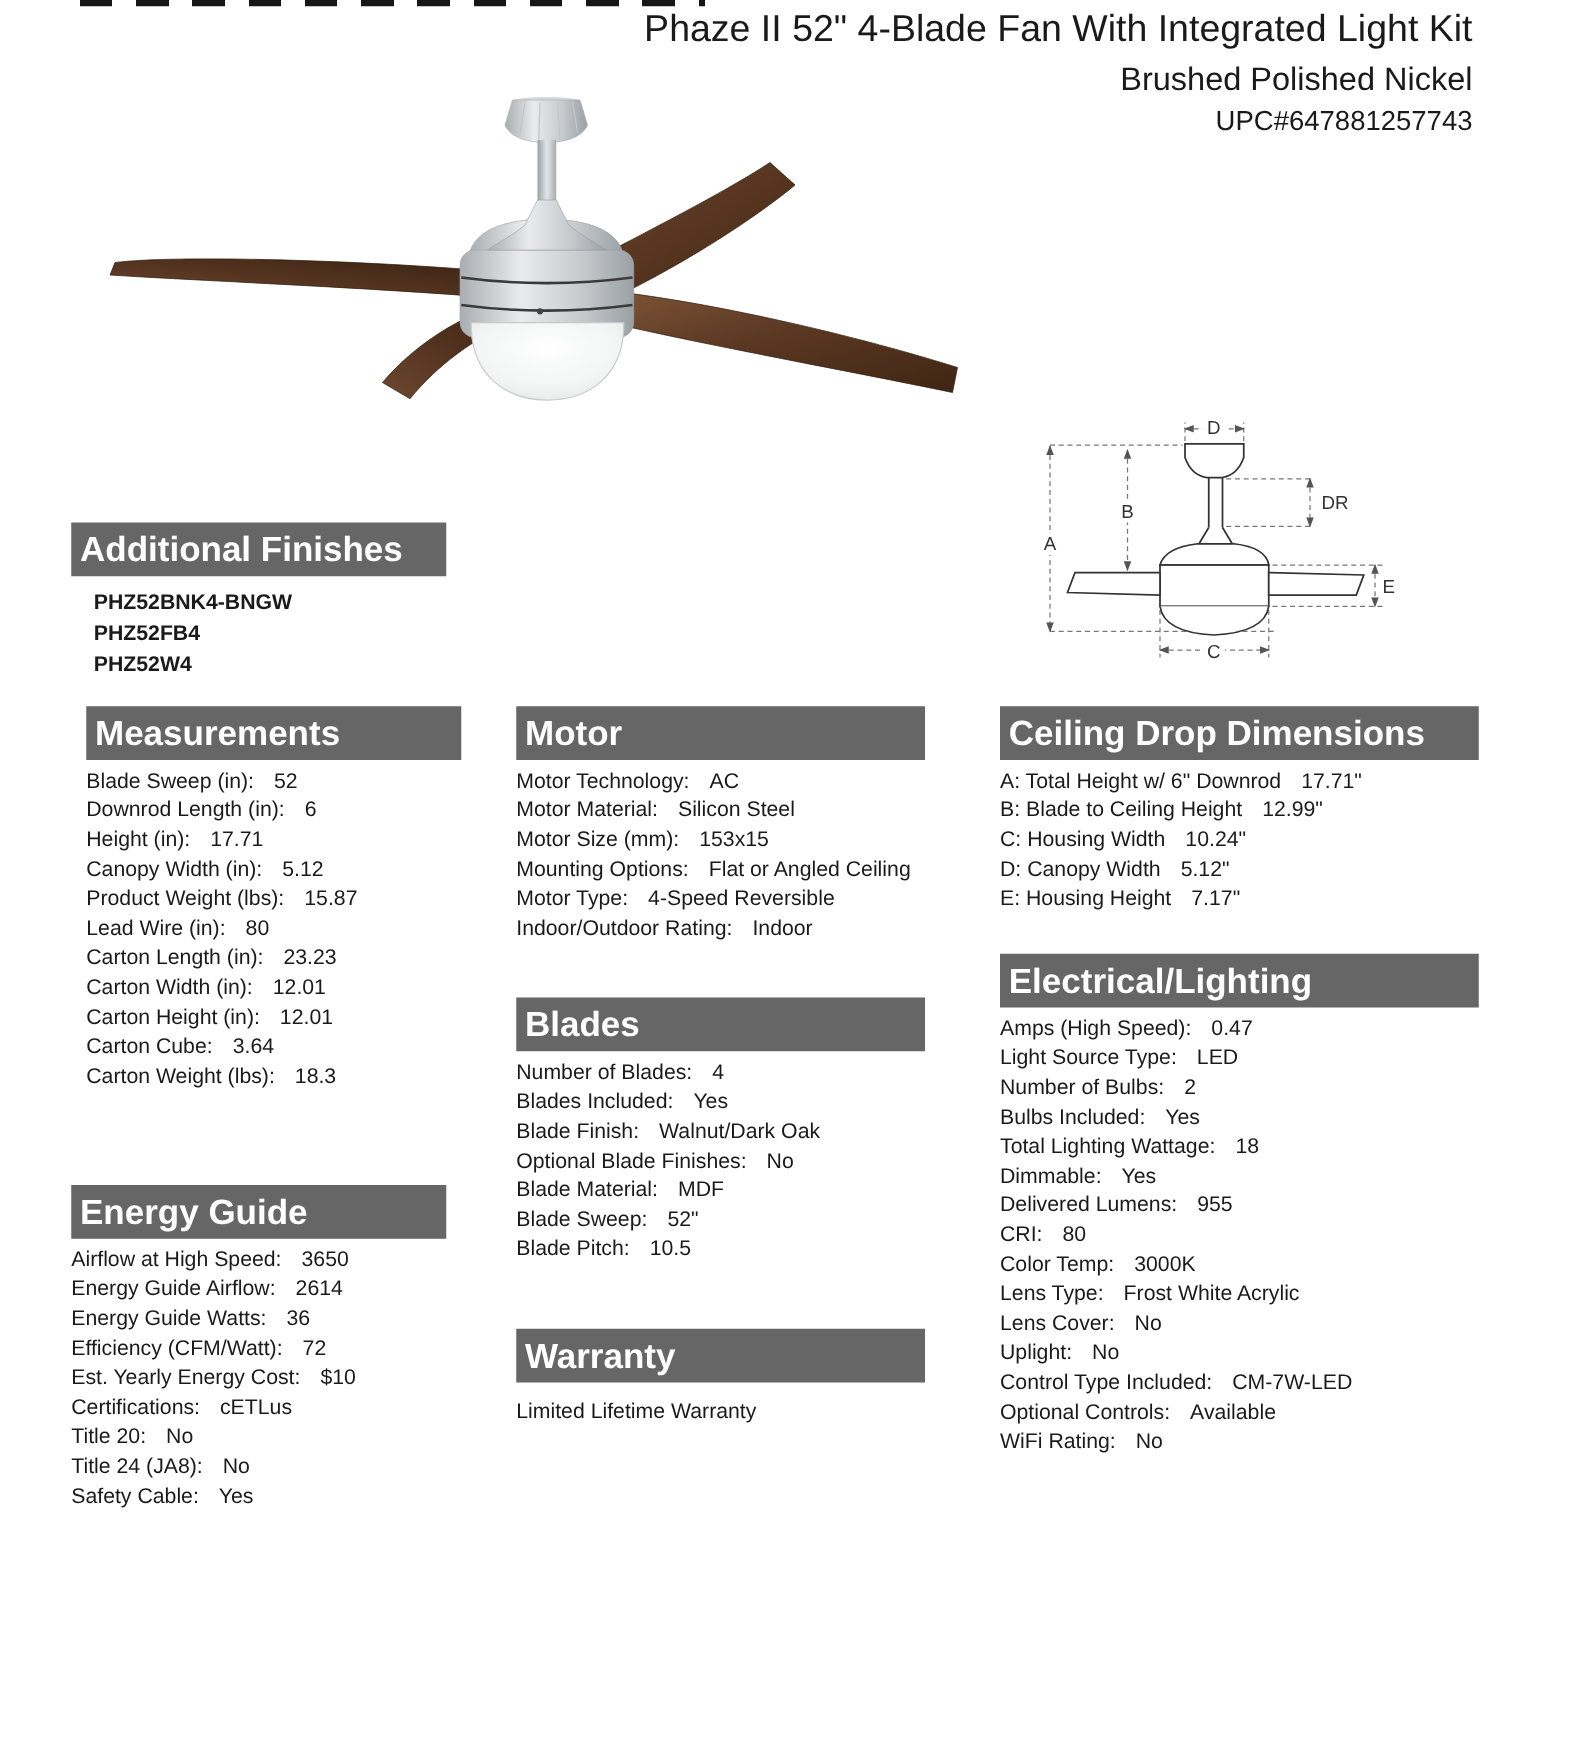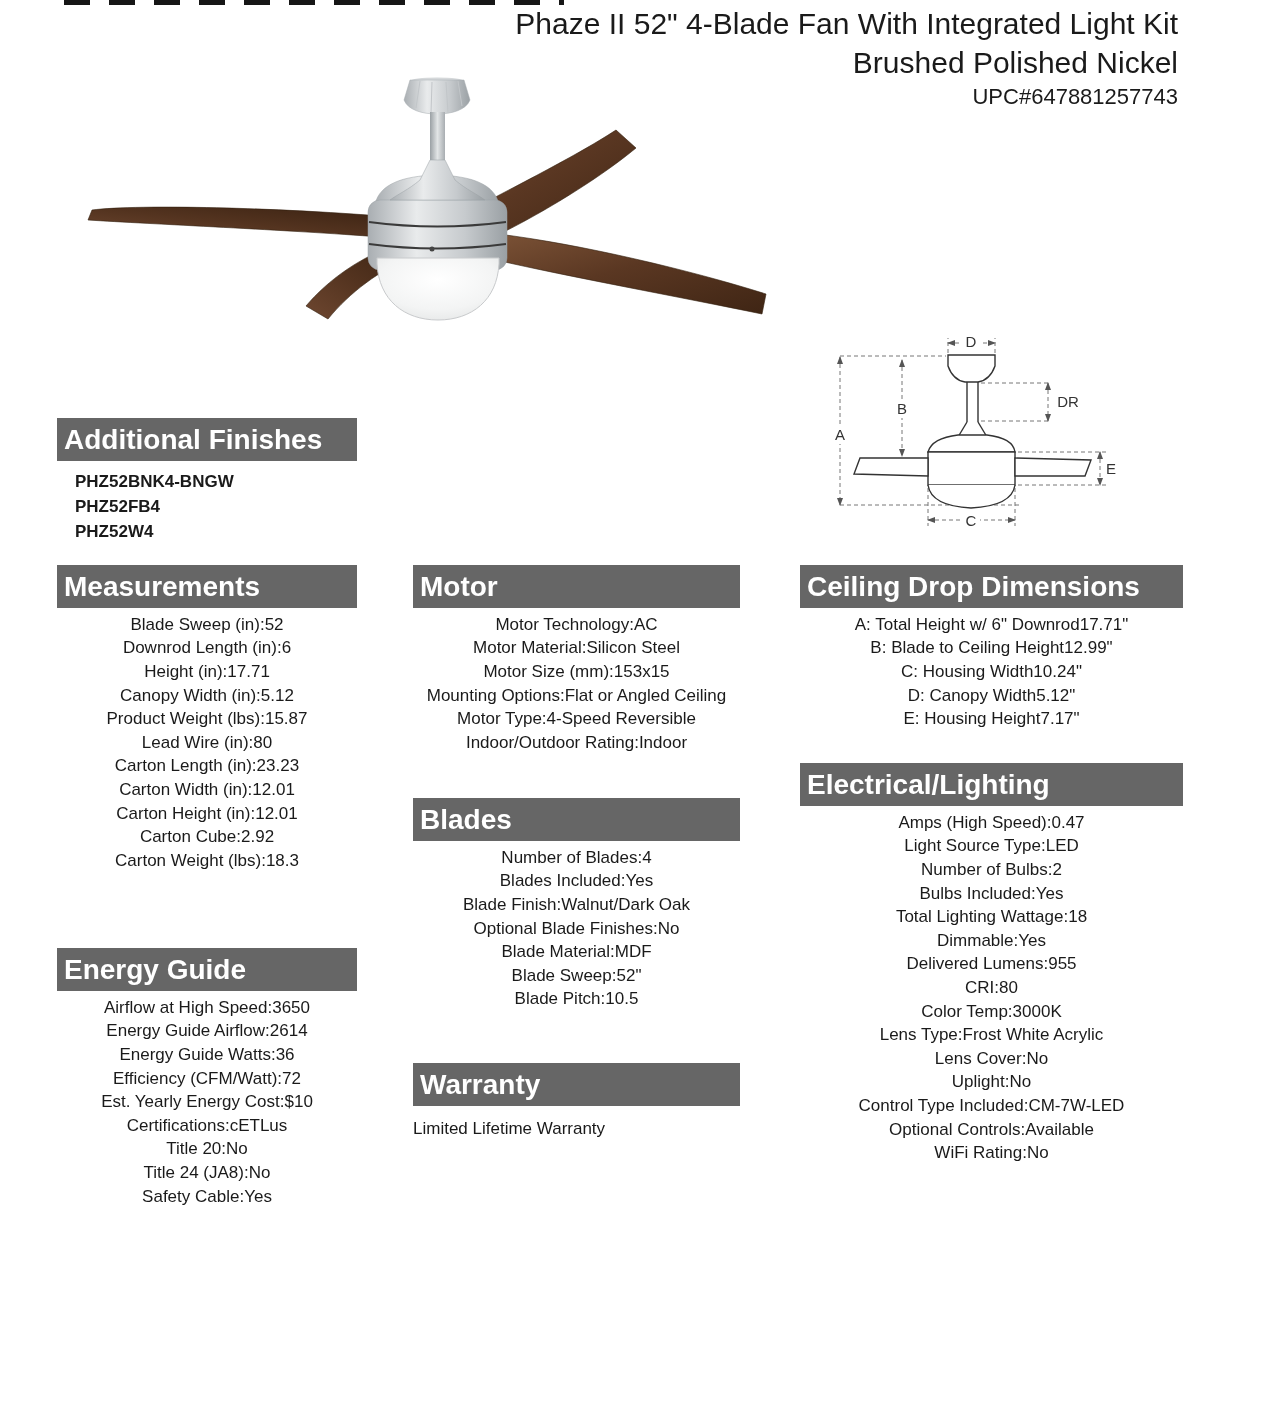--- a/index.html
+++ b/index.html
@@ -2,27 +2,27 @@
 <html style="--header-bg: #666666; --header-text: #ffffff; --body-text: #1a1a1a; --blade-wood: #5a3722; --nickel: #c6cacd;"><head>
 <meta charset="utf-8">
 <style>
   html,body{margin:0;padding:0;background:#fff;}
   .page{position:relative;width:1264px;height:1401px;background:#fff;overflow:hidden;
         font-family:"Liberation Sans","DejaVu Sans",sans-serif;color:#1a1a1a;}
   .cropped-logo{position:absolute;left:64px;top:0;width:500px;height:5px;
         background:repeating-linear-gradient(90deg,#161616 0 26px,transparent 26px 45px);}
   .titleblock{position:absolute;top:6px;right:86px;text-align:right;}
   .title{font-size:30px;line-height:36px;white-space:nowrap;}
-  .subtitle{font-size:30px;line-height:30px;margin-top:6px;}
+  .subtitle{font-size:26px;line-height:30px;margin-top:6px;}
   .upc{font-size:22px;line-height:26px;margin-top:6px;}
   .section{position:absolute;}
   .section-h{height:43px;background:var(--header-bg,#666);color:#fff;font-weight:bold;
         font-size:28px;display:flex;align-items:center;padding-left:7px;box-sizing:border-box;}
   .rows{margin-top:5px;}
-  .spec-row{display:flex;justify-content:center;align-items:center;height:23.6px;font-size:17px;}
+  .spec-row{display:flex;justify-content:flex-start;align-items:center;height:23.6px;font-size:17px;gap:16px;}
   .spec-label{white-space:nowrap;}
   .spec-value{white-space:nowrap;text-align:right;}
   .finishes{margin-top:8px;margin-left:18px;}
   .finish-item{font-weight:bold;font-size:17px;line-height:25px;}
   .warranty-text{font-size:17px;margin-top:13px;} 
   .w1{width:300px;} .w2{width:327px;} .w3{width:383px;}
   #fan-figure{position:absolute;left:80px;top:72px;width:700px;height:325px;}
   #dim-diagram{position:absolute;left:830px;top:330px;width:420px;height:210px;}
   svg text{font-family:"Liberation Sans","DejaVu Sans",sans-serif;}
 </style>
@@ -156,21 +156,21 @@
 
   <div class="section w1" style="left:57px;top:418px;">
     <div class="section-h">Additional Finishes</div>
     <div class="finishes">
         <div class="finish-item">PHZ52BNK4-BNGW</div>
         <div class="finish-item">PHZ52FB4</div>
         <div class="finish-item">PHZ52W4</div>
       </div>
   </div>
 
-  <div class="section w1" style="left:57px;top:565px;">
+  <div class="section w1" style="left:69px;top:565px;">
     <div class="section-h">Measurements</div>
     <div class="rows">
         <div class="spec-row">
           <span class="spec-label">Blade Sweep (in):</span>
           <span class="spec-value">52</span>
         </div>
         <div class="spec-row">
           <span class="spec-label">Downrod Length (in):</span>
           <span class="spec-value">6</span>
         </div>
@@ -197,21 +197,21 @@
         <div class="spec-row">
           <span class="spec-label">Carton Width (in):</span>
           <span class="spec-value">12.01</span>
         </div>
         <div class="spec-row">
           <span class="spec-label">Carton Height (in):</span>
           <span class="spec-value">12.01</span>
         </div>
         <div class="spec-row">
           <span class="spec-label">Carton Cube:</span>
-          <span class="spec-value">2.92</span>
+          <span class="spec-value">3.64</span>
         </div>
         <div class="spec-row">
           <span class="spec-label">Carton Weight (lbs):</span>
           <span class="spec-value">18.3</span>
         </div>
       </div>
   </div>
 
   <div class="section w1" style="left:57px;top:948px;">
     <div class="section-h">Energy Guide</div>

